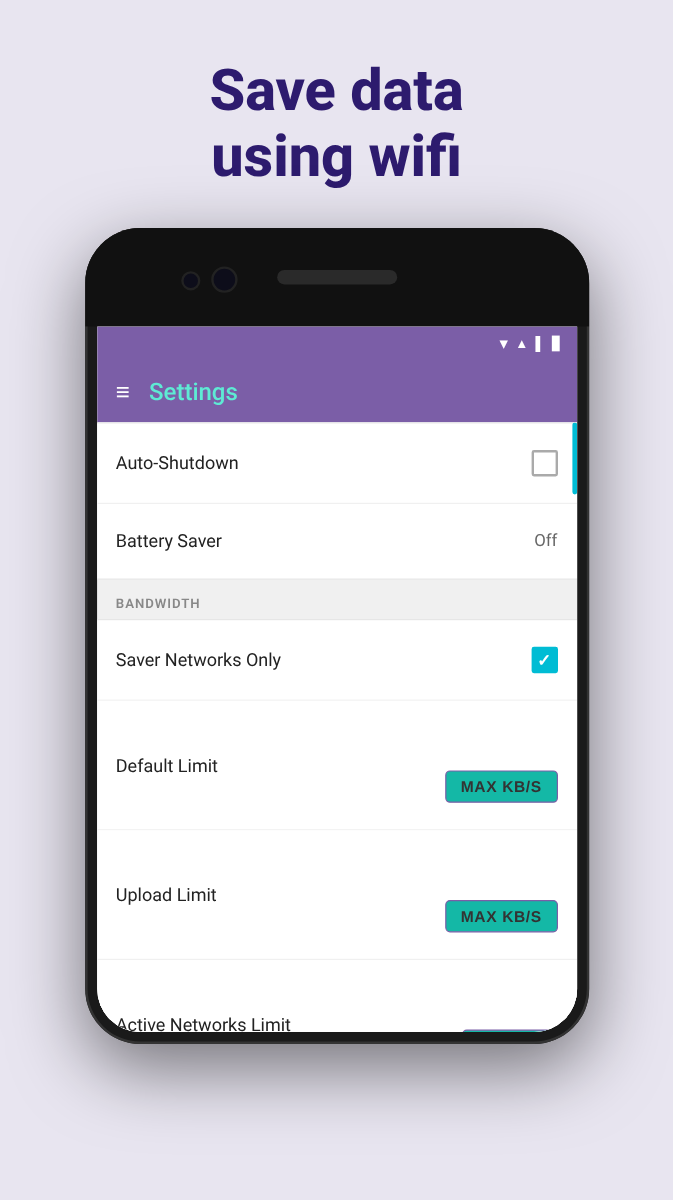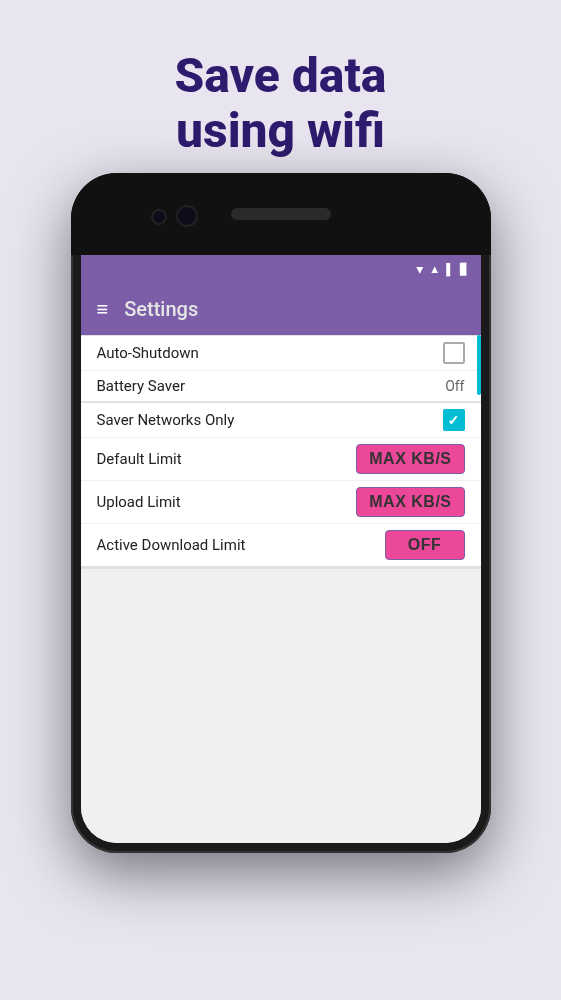--- a/index.html
+++ b/index.html
@@ -9,21 +9,21 @@
       background-color: #e8e5f0;
       font-family: 'Roboto', Arial, sans-serif;
       display: flex;
       flex-direction: column;
       align-items: center;
       overflow: hidden;
     }
 
     .hero-text {
       text-align: center;
-      padding: 48px 40px 15px;
+      padding: 48px 40px 32px;
       color: #2d1b6e;
     }
     .hero-text h1 {
       font-size: 48px;
       font-weight: 800;
       line-height: 1.15;
     }
 
     .phone-wrapper {
       position: relative;
@@ -97,21 +97,21 @@
       display: flex;
       align-items: center;
       padding: 0 16px;
       gap: 16px;
     }
     .hamburger {
       color: white;
       font-size: 20px;
     }
     .app-bar-title {
-      color: #e5e5e5;
+      color: #5eead4;
       font-size: 20px;
       font-weight: 500;
     }
     .scrollbar {
       position: absolute;
       right: 0;
       top: 0;
       width: 5px;
       height: 100%;
       background: transparent;
@@ -142,21 +142,21 @@
     .section-card {
       background: white;
       margin: 0;
       border-top: 1px solid #e0e0e0;
       border-bottom: 1px solid #e0e0e0;
     }
     .setting-row {
       display: flex;
       align-items: center;
       justify-content: space-between;
-      padding: 6px 16px;
+      padding: 22px 16px;
       border-bottom: 1px solid #f0f0f0;
       background: white;
     }
     .setting-row:last-child {
       border-bottom: none;
     }
     .setting-label {
       font-size: 15px;
       color: #222;
     }
@@ -181,29 +181,30 @@
       justify-content: center;
       color: white;
       font-size: 14px;
       font-weight: bold;
     }
 
     
     .badge-btn {
       border: 1.5px solid #7b5ea7;
       color: #333;
-      background: #ec4899;
+      background: #14b8a6;
       border-radius: 4px;
       padding: 5px 12px;
-      font-size: 16px;
+      font-size: 13px;
       font-weight: 600;
       letter-spacing: 0.5px;
       cursor: pointer;
       min-width: 80px;
       text-align: center;
+      margin-top: 36px;
     }
 
     
     .phone-screen {
       position: absolute;
       top: 82px;
       left: 10px;
       right: 10px;
       bottom: 10px;
       background: #f0f0f0;
@@ -257,35 +258,36 @@
           <div class="setting-row">
             <span class="setting-label">Auto-Shutdown</span>
             <div class="checkbox"></div>
           </div>
           <div class="setting-row">
             <span class="setting-label">Battery Saver</span>
             <span class="setting-value">Off</span>
           </div>
         </div>
 
+        <div class="section-header">BANDWIDTH</div>
         <div class="section-card">
           <div class="setting-row">
             <span class="setting-label">Saver Networks Only</span>
             <div class="checkbox checked">✓</div>
           </div>
           <div class="setting-row">
             <span class="setting-label">Default Limit</span>
             <button class="badge-btn">MAX KB/S</button>
           </div>
           <div class="setting-row">
             <span class="setting-label">Upload Limit</span>
             <button class="badge-btn">MAX KB/S</button>
           </div>
           <div class="setting-row">
-            <span class="setting-label">Active Download Limit</span>
+            <span class="setting-label">Active Networks Limit</span>
             <button class="badge-btn">OFF</button>
           </div>
         </div>
 
         <div class="section-card">
 
         </div>
 
       </div>
     </div>

